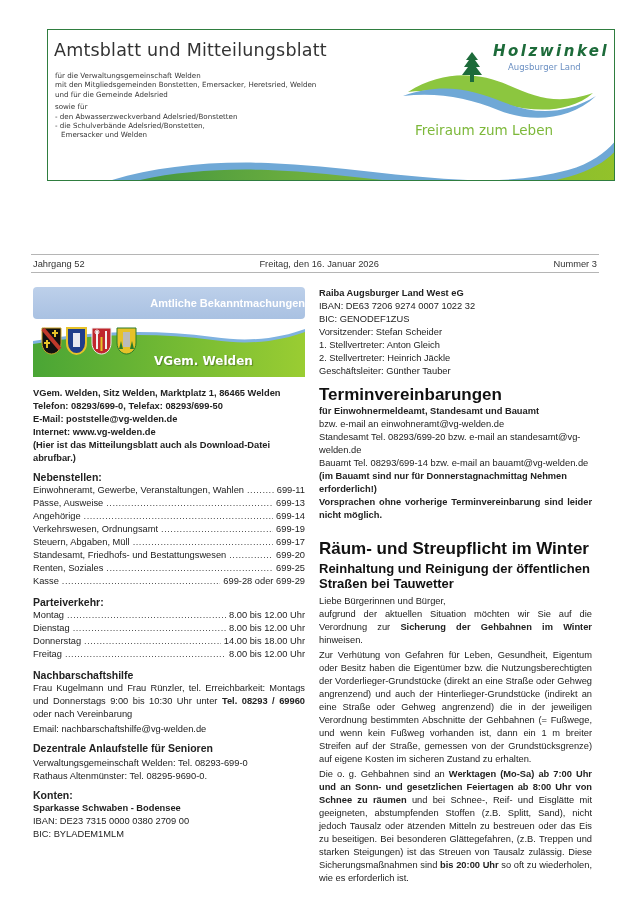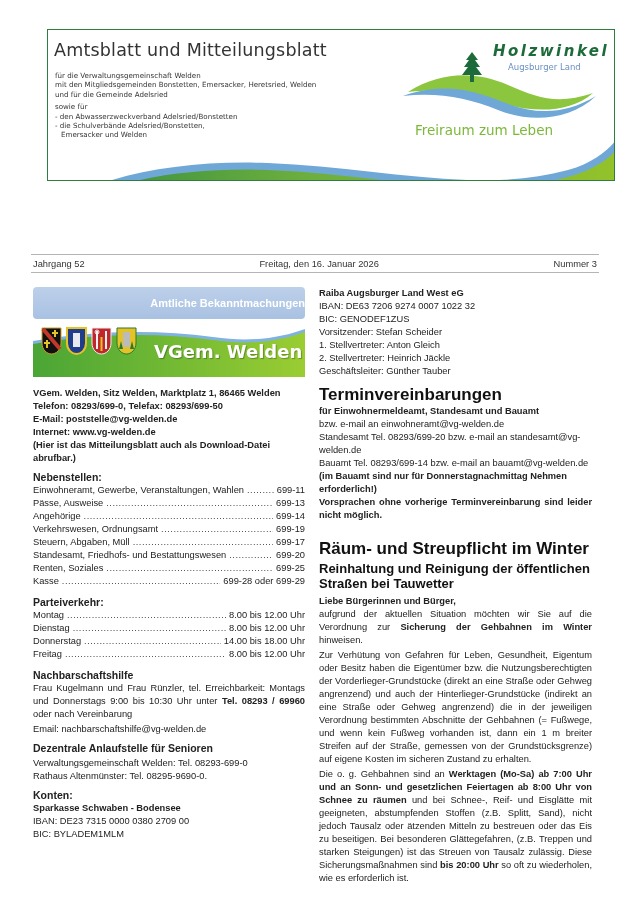--- a/index.html
+++ b/index.html
@@ -59,22 +59,22 @@
   
   .col-left { position: absolute; left: 33px; top: 287px; width: 272px; }
   .amtl-banner {
     width: 272px; height: 32px; border-radius: 4px;
     background: linear-gradient(#bdd0ea, #a9c1e2);
     color: #fff; font-weight: bold; font-size: 11px; text-align: right; line-height: 32px;
   }
   .vgem-banner { position: relative; width: 272px; height: 50px; margin-top: 8px; overflow: hidden; }
   .vgem-banner svg { position: absolute; left: 0; top: 0; }
   .vgem-label {
-    position: absolute; left: 121px; top: 14px;
-    font-family: "DejaVu Sans", sans-serif; font-weight: bold; font-size: 18px; color: #fff;
+    position: absolute; left: 121px; top: 27px;
+    font-family: "DejaVu Sans", sans-serif; font-weight: bold; font-size: 12px; color: #fff;
     text-shadow: 1px 1px 1px rgba(0,0,0,0.3);
   }
   .crest { position: absolute; top: 13px; width: 21px; height: 28px; }
 
   .lt { font-size: 9.3px; line-height: 13px; color: #222; }
   .lt.b { font-weight: bold; }
   .addr { margin-top: 10px; }
   .h-sec { font-size: 10.5px; font-weight: bold; margin-top: 5px; line-height: 14px; color: #222; }
   .dot-row { display: flex; font-size: 9.3px; line-height: 13px; color: #222; white-space: nowrap; overflow: hidden; }
   .dot-row .lbl { flex: 0 0 auto; padding-right: 3px; }
@@ -82,21 +82,21 @@
   .dot-row .dots::after { content: "..............................................................................................................................................................................."; }
   .dot-row .val { flex: 0 0 auto; padding-left: 3px; }
   .just { text-align: justify; }
 
   
   .col-right { position: absolute; left: 319px; top: 287px; width: 273px; }
   .rt { font-size: 9.3px; line-height: 13px; color: #222; }
   .rt.b { font-weight: bold; }
   .h-big { font-size: 17px; font-weight: bold; color: #111; line-height: 20px; }
   .h-mid { font-size: 13px; font-weight: bold; color: #111; line-height: 15px; }
-  .mt4 { margin-top: 4px; font-weight: bold; }
+  .mt4 { margin-top: 4px; }
   .mt2 { margin-top: 2px; }
   .mt15 { margin-top: 7px; }
   .mt17 { margin-top: 17px; }
 </style>
 </head>
 <body>
 
 <div class="masthead">
   <svg class="mh-wave" viewBox="0 0 568 212" preserveAspectRatio="none">
     <defs>

